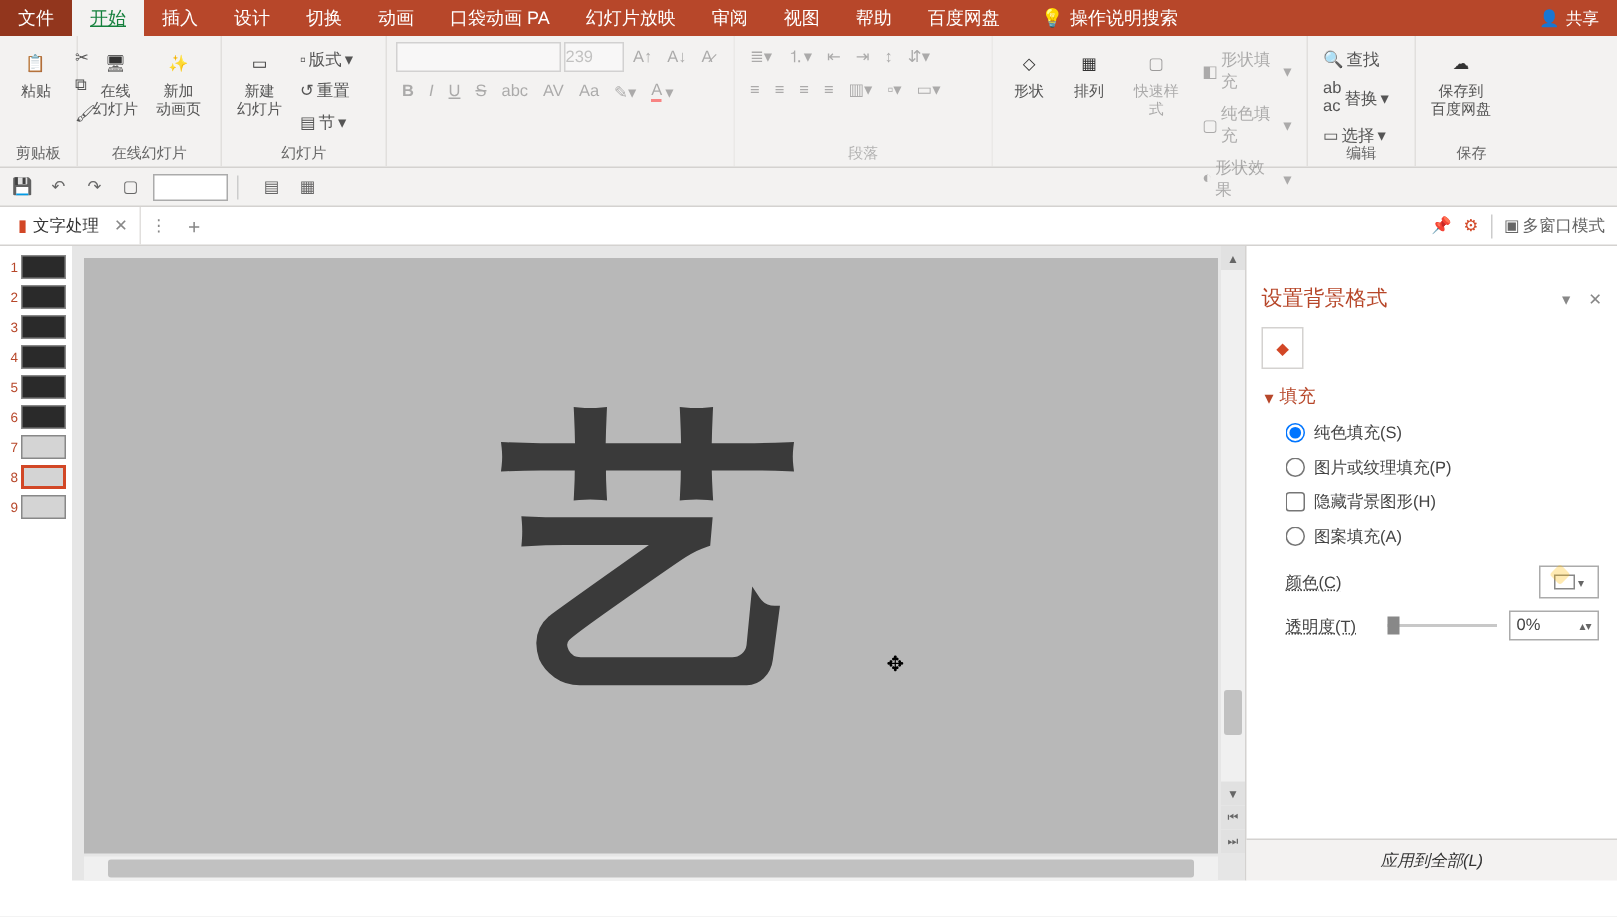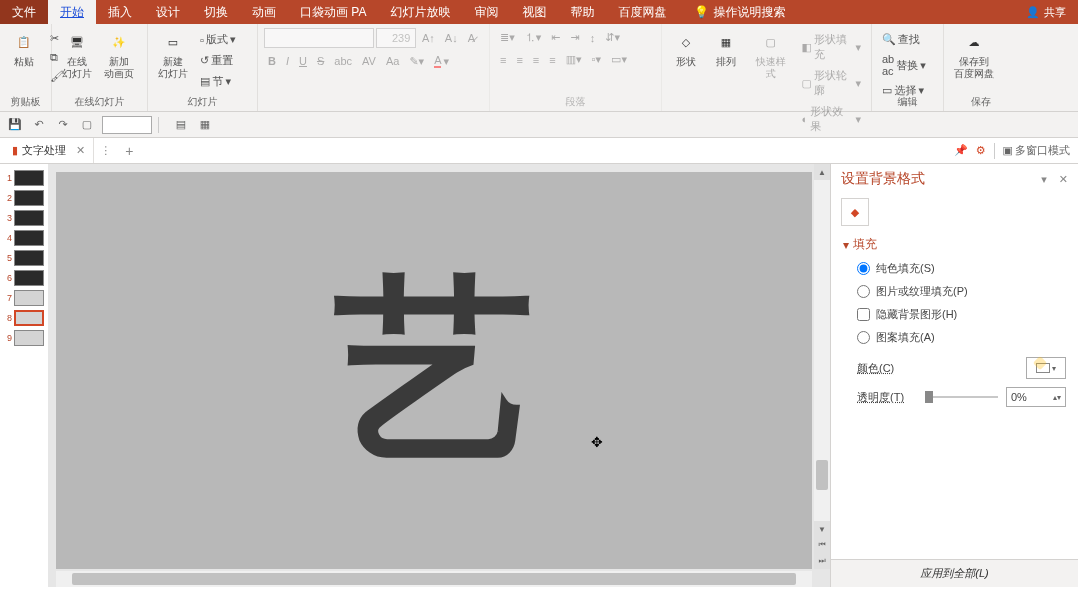--- a/index.html
+++ b/index.html
@@ -1,36 +1,36 @@
 <!DOCTYPE html>
 <html><head>
 <meta charset="utf-8">
 <style>
 * { margin: 0; padding: 0; box-sizing: border-box; font-family: "Microsoft YaHei", sans-serif; }
 body { width: 1078px; height: 611px; overflow: hidden; background: #fff; font-size: 11px; color: #333; }
 
 .titlebar { height: 24px; background: #b7472a; display: flex; align-items: stretch; }
 .tab { padding: 0 12px; display: flex; align-items: center; color: #fff; font-size: 12px; cursor: pointer; }
 .tab.file { background: #92361d; }
-.tab.active { background: #f3f2f1; color: #1d4ed8; text-decoration: underline; }
+.tab.active { background: #f3f2f1; color: #15803d; text-decoration: underline; }
 .titlebar .lightbulb { margin-left: 4px; display: flex; align-items: center; }
 .titlebar .share { margin-left: auto; padding: 0 12px; display: flex; align-items: center; gap: 4px; color: #fff; }
 
 .ribbon { height: 88px; background: #f3f2f1; border-bottom: 1px solid #d4d2d0; display: flex; }
 .rgroup { display: flex; flex-direction: column; border-right: 1px solid #e1dfdd; padding: 2px 4px; position: relative; }
 .rgroup .label { position: absolute; bottom: 2px; left: 0; right: 0; text-align: center; font-size: 10px; color: #666; }
 .rgroup .body { flex: 1; display: flex; align-items: flex-start; gap: 4px; padding: 2px; }
 .bigbtn { display: flex; flex-direction: column; align-items: center; gap: 2px; padding: 2px 4px; cursor: pointer; min-width: 36px; }
 .bigbtn .ic { width: 24px; height: 24px; display: flex; align-items: center; justify-content: center; }
 .bigbtn .lbl { font-size: 10px; text-align: center; line-height: 12px; color: #555; }
 .smallbtn { padding: 2px 4px; cursor: pointer; font-size: 11px; color: #555; display: flex; align-items: center; gap: 2px; }
 .col { display: flex; flex-direction: column; gap: 2px; }
 .fontbox { display: flex; flex-direction: column; gap: 4px; padding: 2px; }
 .fontrow { display: flex; gap: 2px; align-items: center; }
-.combo { border: 1px solid #ababab; background: #fff; padding: 1px 15px; font-size: 11px; height: 20px; display: flex; align-items: center; color: #888; }
+.combo { border: 1px solid #ababab; background: #fff; padding: 1px 0; font-size: 11px; height: 20px; display: flex; align-items: center; color: #888; }
 .dimmed { opacity: 0.45; }
 
 .qat { height: 26px; background: #f3f2f1; border-bottom: 1px solid #d4d2d0; display: flex; align-items: center; padding: 0 6px; gap: 6px; }
 .qatbtn { width: 18px; height: 18px; display: flex; align-items: center; justify-content: center; cursor: pointer; color: #666; }
 .qatcombo { border: 1px solid #ababab; background: #fff; width: 50px; height: 18px; }
 
 .doctabs { height: 26px; background: #fff; border-bottom: 1px solid #d4d2d0; display: flex; align-items: center; padding-left: 4px; }
 .doctab { display: flex; align-items: center; gap: 4px; padding: 0 8px; height: 100%; border-right: 1px solid #e1dfdd; }
 .doctab .ic { color: #d24726; }
 .doctab .x { color: #888; cursor: pointer; margin-left: 6px; }
@@ -53,21 +53,21 @@
 .vscroll { position: absolute; right: 0; top: 0; bottom: 18px; width: 16px; background: #f0f0f0; }
 .vscroll .arrow { height: 16px; background: #e1e1e1; display: flex; align-items: center; justify-content: center; font-size: 8px; color: #666; cursor: pointer; }
 .vscroll .track { position: absolute; top: 16px; bottom: 56px; left: 0; right: 0; }
 .vscroll .thumb2 { position: absolute; left: 2px; right: 2px; top: 280px; height: 30px; background: #c1c1c1; border-radius: 2px; cursor: pointer; }
 .vscroll .bottom-arrows { position: absolute; bottom: 0; left: 0; right: 0; }
 .hscroll { position: absolute; left: 8px; right: 18px; bottom: 0; height: 16px; background: #f0f0f0; }
 .hscroll .htrack { position: absolute; left: 16px; right: 16px; top: 2px; bottom: 2px; }
 .hscroll .hthumb { position: absolute; left: 0; right: 0; top: 0; bottom: 0; background: #c1c1c1; border-radius: 2px; cursor: pointer; }
 
 .panel { width: 248px; background: #fff; border-left: 1px solid #d4d2d0; display: flex; flex-direction: column; }
-.panel-head { display: flex; align-items: center; padding: 6px 10px; }
+.panel-head { display: flex; align-items: center; padding: 6px 10px; margin-top: 20px; }
 .panel-head .title { color: #b7472a; font-size: 14px; }
 .panel-head .ctrl { margin-left: auto; display: flex; gap: 12px; color: #888; cursor: pointer; }
 .panel-icontab { padding: 4px 10px; }
 .panel-icontab .ibox { width: 28px; height: 28px; border: 1px solid #d4d2d0; display: flex; align-items: center; justify-content: center; }
 .panel-section { padding: 6px 12px; }
 .sect-head { display: flex; align-items: center; gap: 4px; color: #b7472a; font-size: 12px; cursor: pointer; }
 .opts { padding: 8px 0 8px 14px; display: flex; flex-direction: column; gap: 8px; justify-content: center; }
 .opt { display: flex; align-items: center; gap: 6px; font-size: 11px; color: #444; cursor: pointer; }
 .opt input { cursor: pointer; }
 .proprow { display: flex; align-items: center; gap: 8px; padding: 4px 0 4px 14px; font-size: 11px; color: #444; }
@@ -226,21 +226,21 @@
       <div class="bigbtn">
         <div class="ic">▦</div>
         <div class="lbl">排列</div>
       </div>
       <div class="bigbtn dimmed">
         <div class="ic">▢</div>
         <div class="lbl">快速样式</div>
       </div>
       <div class="col dimmed" style="margin-top:2px">
         <div class="smallbtn">◧ <span>形状填充</span> ▾</div>
-        <div class="smallbtn">▢ <span>形状轮廓</span> ▾</div>
+        <div class="smallbtn">▢ <span>纯色填充</span> ▾</div>
         <div class="smallbtn">◐ <span>形状效果</span> ▾</div>
       </div>
     </div>
   </div>
 
   <div class="rgroup" style="width:72px">
     <div class="body">
       <div class="col" style="margin-top:2px">
         <div class="smallbtn">🔍 <span>查找</span></div>
         <div class="smallbtn">ab<br>ac <span>替换</span> ▾</div>

